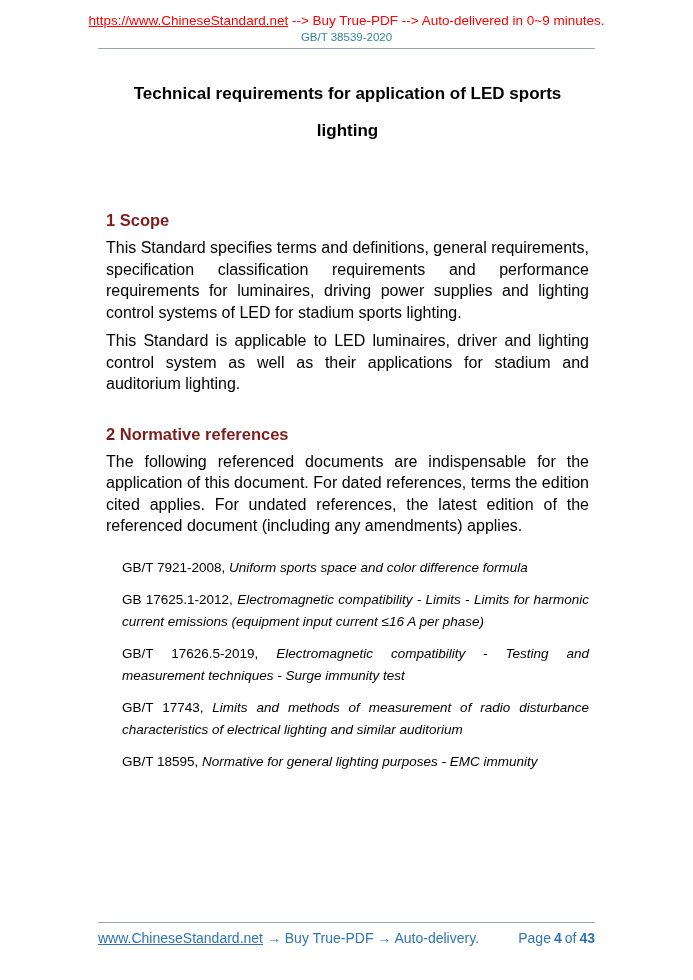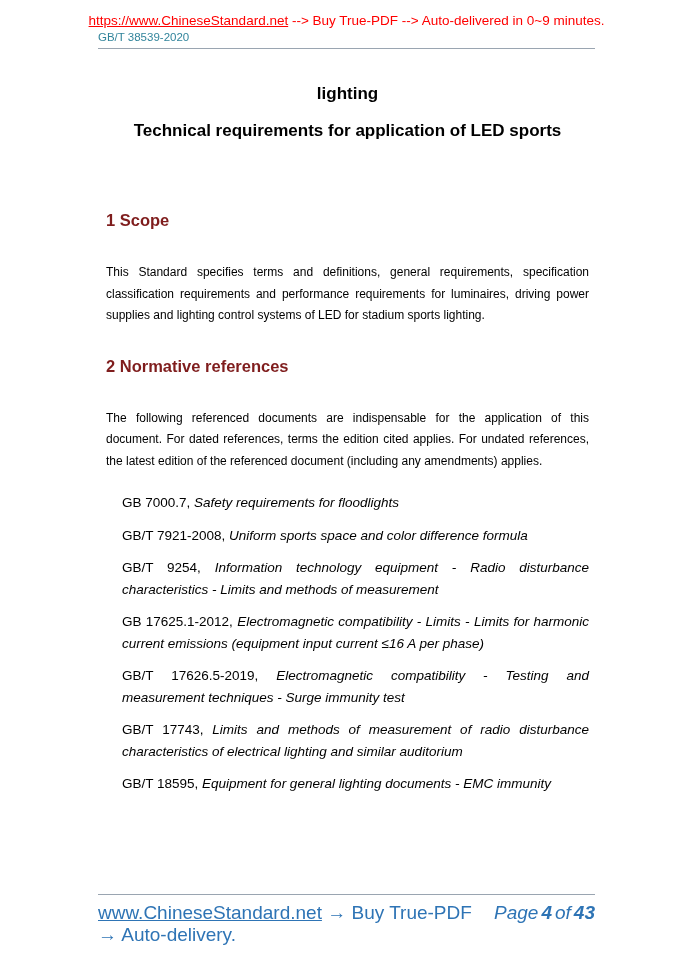--- a/index.html
+++ b/index.html
@@ -24,20 +24,21 @@
     white-space: nowrap;
     margin-left: -45px;
     margin-right: -45px;
   }
   .promo a {
     color: #FF0000;
     text-decoration: underline;
     cursor: pointer;
   }
   .std-code {
+    text-align: center;
     font-size: 11.5px;
     color: #31849B;
     margin-top: 3px;
   }
   hr.rule {
     border: none;
     border-top: 1px solid #9aa5b1;
     margin-top: 5px;
   }
   .content {
@@ -53,22 +54,22 @@
   }
   .doc-title span { display: block; }
   h2.sec {
     font-size: 16.5px;
     font-weight: bold;
     color: #7f1d1d;
   }
   h2.sec.first { margin-top: 62px; }
   h2.sec.second { margin-top: 30px; }
   p.para {
-    margin-top: 32px;
-    font-size: 12px;
+    margin-top: 7px;
+    font-size: 16px;
     line-height: 21.5px;
     text-align: justify;
     color: #000000;
   }
   .refs { margin-top: 20px; }
   p.ref {
     margin: 0 0 11px 16px;
     font-size: 13.5px;
     line-height: 21.5px;
     text-align: justify;
@@ -79,75 +80,74 @@
     position: absolute;
     left: 98px;
     right: 98px;
     bottom: 34px;
   }
   .footer-row {
     margin-top: 7px;
     display: flex;
     justify-content: space-between;
     align-items: baseline;
-    font-size: 19px;
+    font-size: 14px;
     color: #2E74B5;
   }
   .footer-row a {
     color: #2E74B5;
     text-decoration: underline;
     cursor: pointer;
   }
   .page-indicator b { font-weight: bold; }
-  .page-indicator span, .page-indicator b { margin-left: 3px; font-style: italic; }
+  .page-indicator span, .page-indicator b { margin-left: 3px; }
 </style>
 </head>
 <body>
 
 <div class="page">
 
   <div class="promo"><a>https://www.ChineseStandard.net</a><span> --&gt; Buy True-PDF --&gt; Auto-delivered in 0~9 minutes.</span></div>
 
   <div class="std-code">GB/T 38539-2020</div>
 
   <hr class="rule">
 
   <div class="content">
 
     <h1 class="doc-title">
+      <span>Technical requirements for application of LED sports</span>
       <span>lighting</span>
-      <span>Technical requirements for application of LED sports</span>
     </h1>
 
     <h2 class="sec first">1 Scope</h2>
 
     <p class="para">This Standard specifies terms and definitions, general requirements, specification classification requirements and performance requirements for luminaires, driving power supplies and lighting control systems of LED for stadium sports lighting.</p>
 
+    <p class="para">This Standard is applicable to LED luminaires, driver and lighting control system as well as their applications for stadium and auditorium lighting.</p>
 
     <h2 class="sec second">2 Normative references</h2>
 
     <p class="para">The following referenced documents are indispensable for the application of this document. For dated references, terms the edition cited applies. For undated references, the latest edition of the referenced document (including any amendments) applies.</p>
 
     <div class="refs">
 
 
-      <p class="ref"><span class="ref-code">GB 7000.7,</span> <span class="ref-title">Safety requirements for floodlights</span></p>
 
 
       <p class="ref"><span class="ref-code">GB/T 7921-2008,</span> <span class="ref-title">Uniform sports space and color difference formula</span></p>
 
-      <p class="ref"><span class="ref-code">GB/T 9254,</span> <span class="ref-title">Information technology equipment - Radio disturbance characteristics - Limits and methods of measurement</span></p>
 
       <p class="ref"><span class="ref-code">GB 17625.1-2012,</span> <span class="ref-title">Electromagnetic compatibility - Limits - Limits for harmonic current emissions (equipment input current ≤16 A per phase)</span></p>
 
       <p class="ref"><span class="ref-code">GB/T 17626.5-2019,</span> <span class="ref-title">Electromagnetic compatibility - Testing and measurement techniques - Surge immunity test</span></p>
 
       <p class="ref"><span class="ref-code">GB/T 17743,</span> <span class="ref-title">Limits and methods of measurement of radio disturbance characteristics of electrical lighting and similar auditorium</span></p>
 
-      <p class="ref"><span class="ref-code">GB/T 18595,</span> <span class="ref-title">Equipment for general lighting documents - EMC immunity</span></p>
+      <p class="ref"><span class="ref-code">GB/T 18595,</span> <span class="ref-title">Normative for general lighting purposes - EMC immunity</span></p>
 
     </div>
 
   </div>
 
   <div class="footer">
     <hr class="rule">
     <div class="footer-row">
       <div><a>www.ChineseStandard.net</a><span> → Buy True-PDF → Auto-delivery.</span></div>
       <div class="page-indicator"><span>Page</span><b>4</b><span>of</span><b>43</b></div>

